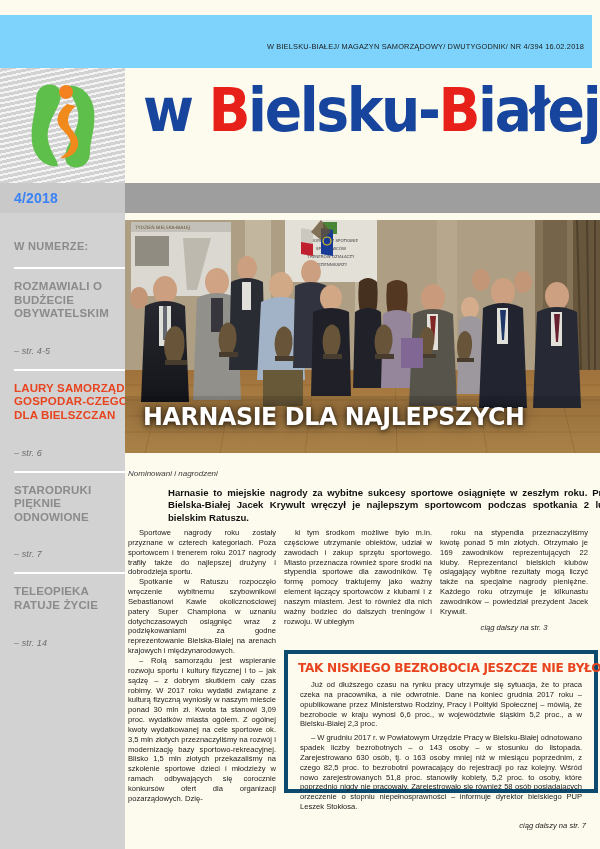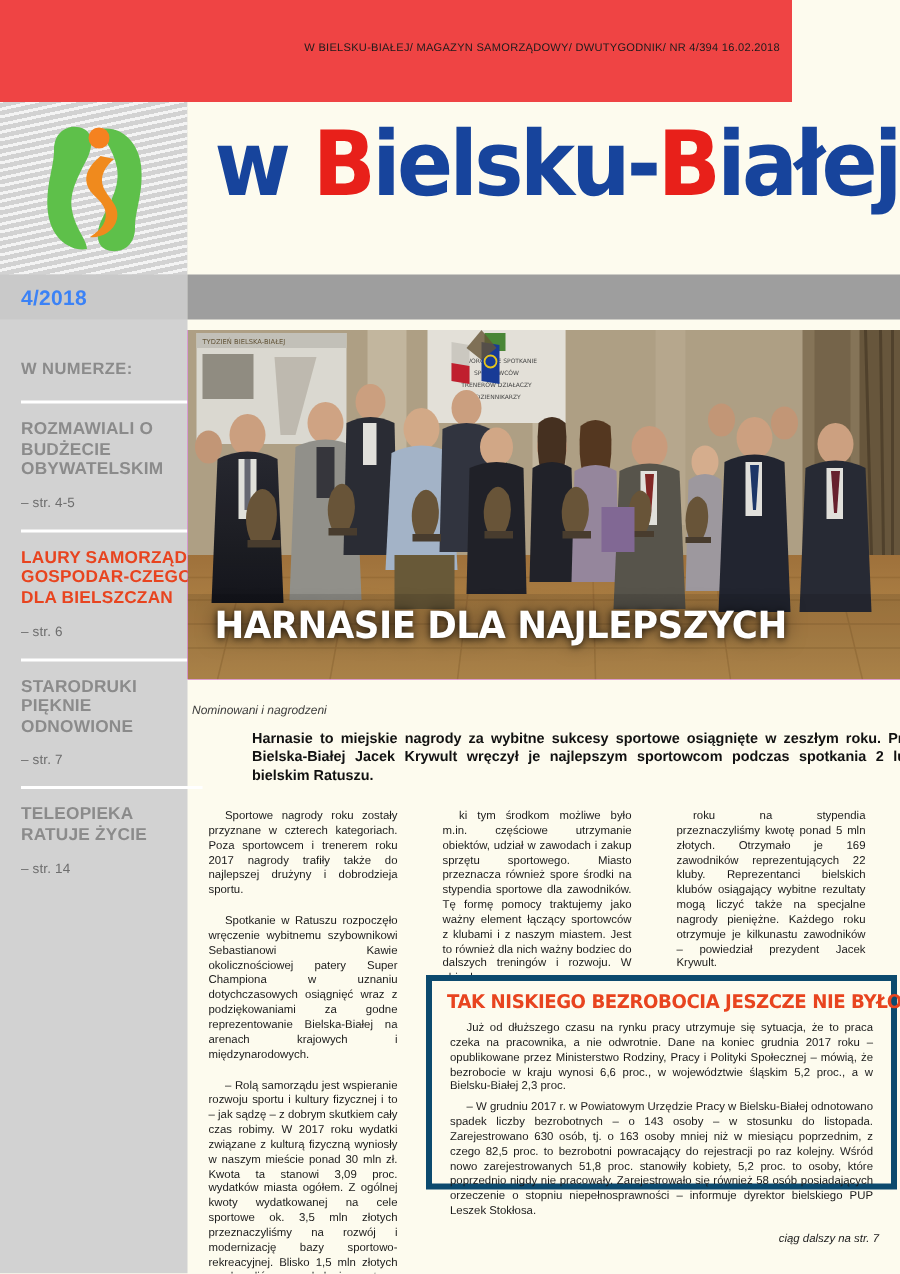--- a/index.html
+++ b/index.html
@@ -9,22 +9,22 @@
     background:#fdfbee;
     font-family:"Liberation Sans", sans-serif;
     -webkit-font-smoothing:antialiased;
     overflow:hidden;
     position:relative;
   }
   .page{position:relative;width:600px;height:849px;background:#fdfbee;}
 
   
   .topstrip{
-    position:absolute;left:0;top:0;width:528px;height:68px;
-    background:#ef4444;
+    position:absolute;left:0;top:15px;width:592px;height:68px;
+    background:#7dd3fc;
   }
   .masthead-line{
     position:absolute;right:8px;top:27px;
     font-size:7.4px;letter-spacing:.18px;color:#1b1b1b;
     white-space:nowrap;font-family:"Liberation Sans",sans-serif;
   }
 
   
   .left-rail{
     position:absolute;left:0;top:68px;width:125px;height:781px;
@@ -57,21 +57,21 @@
     padding:6px 0 0 14px;line-height:15px;
   }
   .toc-rule{height:2px;background:#ffffff;margin:13px 12px 0 14px;}
   .toc-item{padding:11px 10px 0 14px;}
   .toc-title{
     font-size:11.5px;font-weight:bold;line-height:13.6px;letter-spacing:.15px;
     color:#8b8b8b;
   }
   .toc-title.accent{color:#e8441f;}
   .toc-page{
-    font-size:9px;color:#6d6d6d;margin-top:9px;letter-spacing:.1px;font-weight:normal;
+    font-size:9px;color:#6d6d6d;margin-top:25px;letter-spacing:.1px;font-weight:normal;font-style:italic;
   }
 
   
   .masthead-wrap{
     position:absolute;left:125px;top:68px;width:475px;height:115px;background:#fdfbee;
   }
   .masthead-title{
     position:absolute;left:18px;top:12px;
     font-family:"DejaVu Sans", sans-serif;
     font-size:60px;font-weight:bold;line-height:60px;
@@ -122,21 +122,21 @@
 
   
   .cols{
     position:absolute;left:128px;top:528px;width:472px;height:290px;
   }
   .col{
     position:absolute;top:0;width:148px;
     font-size:7.6px;line-height:9.85px;color:#1a1a1a;
     text-align:justify;
   }
-  .col p{margin:11px;text-indent:11px;}
+  .col p{margin:0;text-indent:11px;}
   .col1{left:0;}
   .col2{left:156px;}
   .col3{left:312px;}
   .jump{
     text-align:center;font-style:italic;font-size:7.6px;margin-top:6px;color:#1a1a1a;
   }
 
   
   .redbox{
     position:absolute;left:284px;top:650px;width:314px;height:143px;

